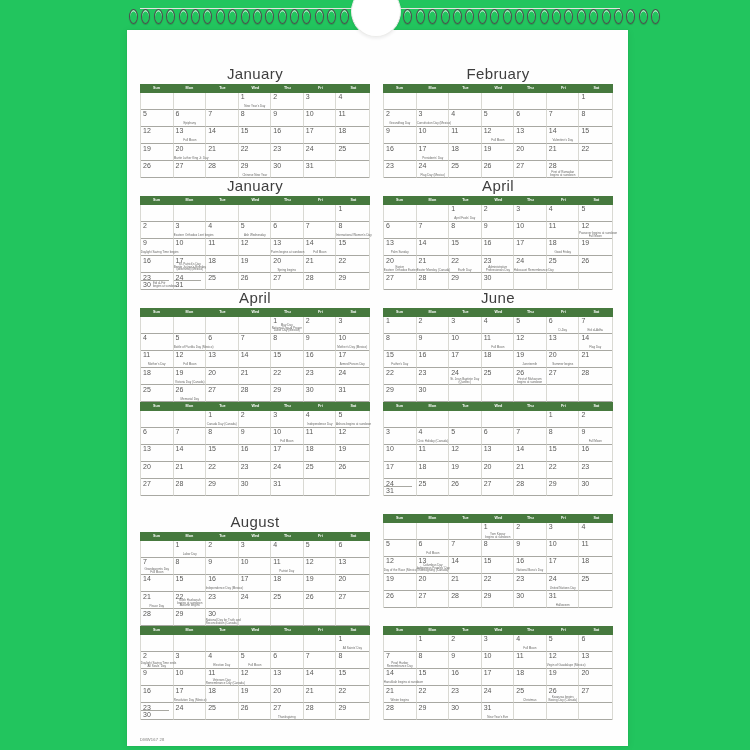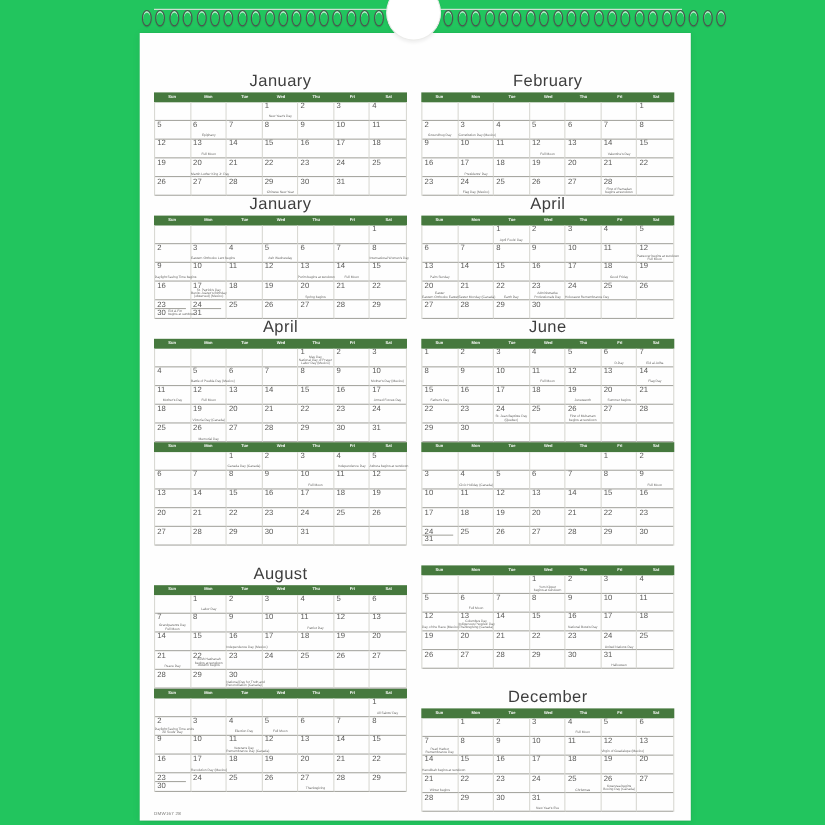--- a/index.html
+++ b/index.html
@@ -1542,21 +1542,20 @@
             </div>
             <div class="cell vr">
               <span class="num">28</span>
             </div>
             <div class="cell">
               <span class="num">29</span>
             </div>
           </div>
         </div>
         <div class="month">
-          <div class="mtitle">December</div>
           <div class="wk">
             <span>Sun</span>
             <span>Mon</span>
             <span>Tue</span>
             <span>Wed</span>
             <span>Thu</span>
             <span>Fri</span>
             <span>Sat</span>
           </div>
           <div class="mgrid">

